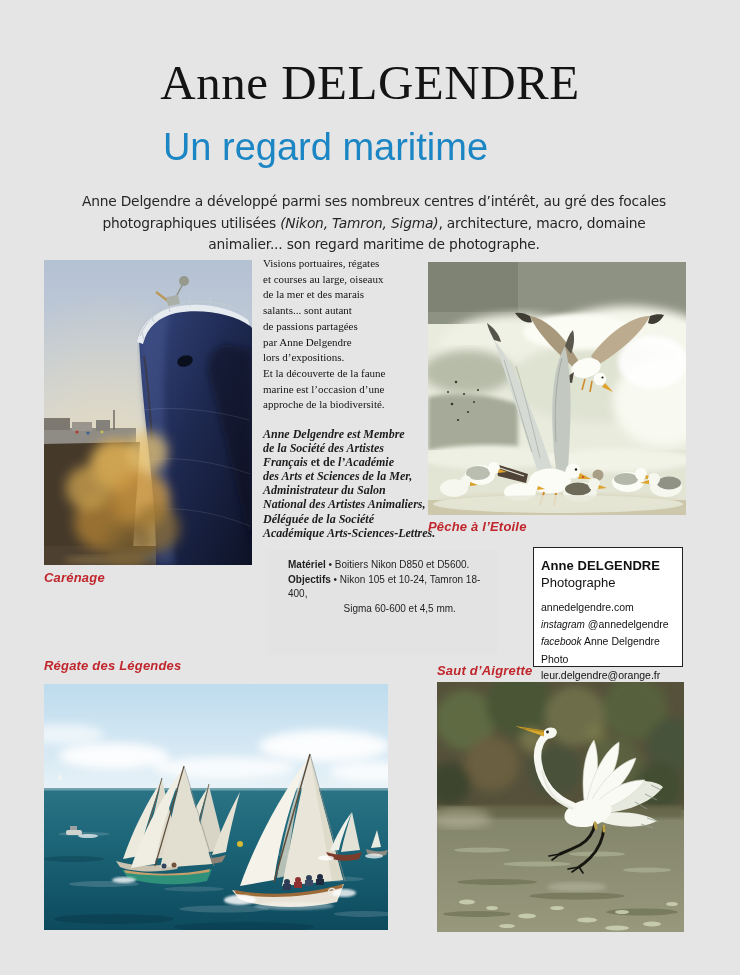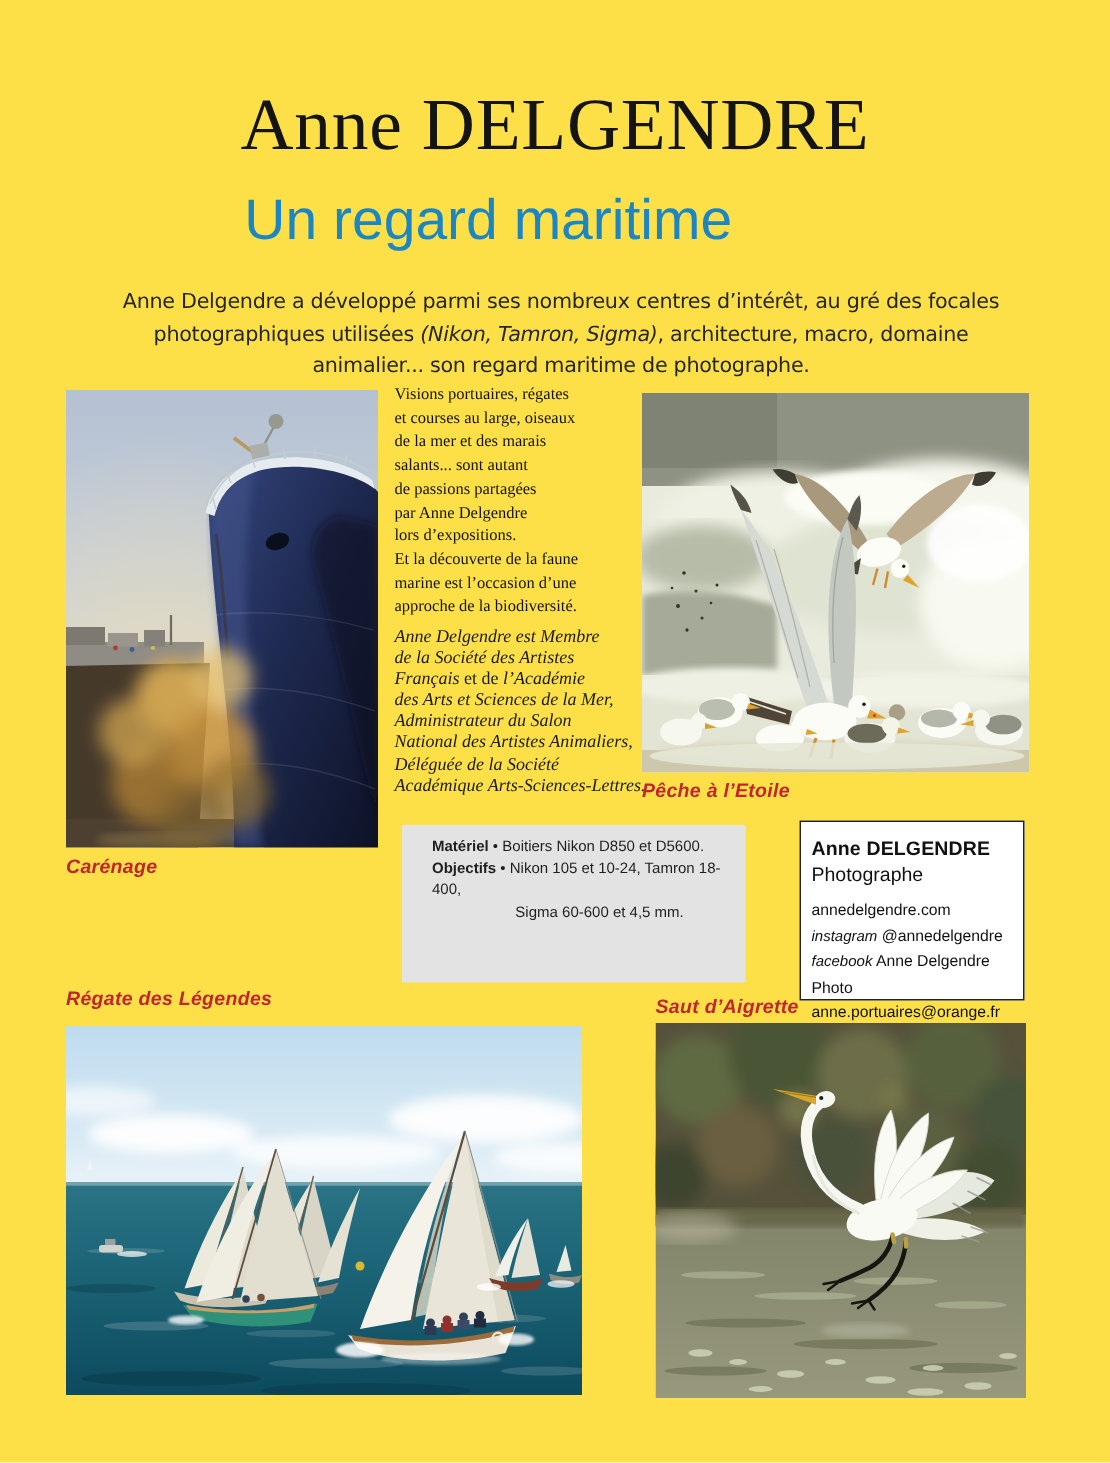--- a/index.html
+++ b/index.html
@@ -3,21 +3,21 @@
 <meta charset="utf-8">
 <title>Anne Delgendre — Un regard maritime</title>
 <style>
   :root{
     --subtitle-blue:#1b86c3;
     --caption-red:#c0262c;
   }
   html,body{margin:0;padding:0;background:#ffffff;}
   .page{
     position:relative;width:740px;height:975px;margin:0 auto;
-    background:#fde047;overflow:hidden;
+    background:#e5e5e5;overflow:hidden;
     font-family:"Liberation Sans",sans-serif;color:#1a1a1a;
   }
   .abs{position:absolute;}
 
   #title{
     top:55px;left:0;width:740px;text-align:center;
     font-family:"Liberation Serif",serif;font-size:49px;line-height:55px;
     color:#141414;letter-spacing:0.5px;
   }
   #subtitle{
@@ -49,23 +49,23 @@
   #caption-peche{left:428px;top:519px;width:258px;}
   #caption-regate{left:44px;top:658px;}
   #caption-aigrette{left:437px;top:663px;}
 
   #col-paragraph{
     left:263px;top:256px;width:182px;
     font-family:"Liberation Serif",serif;font-size:11px;line-height:15.7px;
     color:#141414;white-space:pre-line;margin:0;
   }
   #col-bio{
-    left:263px;top:417px;width:182px;
+    left:263px;top:427px;width:182px;
     font-family:"Liberation Serif",serif;font-size:12px;line-height:14.1px;
-    color:#1c1c1c;white-space:pre-line;margin:0;
+    color:#1c1c1c;white-space:pre-line;margin:0;font-weight:bold;
   }
   #col-bio .it{font-style:italic;}
   #col-bio .rm{font-style:normal;}
 
   #equipment{
     left:268px;top:550px;width:229px;height:105px;box-sizing:border-box;
     background:#e3e3e3;padding:8px 9px 6px 20px;
     font-family:"Liberation Sans",sans-serif;font-size:10px;line-height:14.7px;
     color:#1f1f1f;
   }
@@ -299,21 +299,21 @@
 &nbsp;&nbsp;&nbsp;&nbsp;&nbsp;&nbsp;&nbsp;&nbsp;&nbsp;&nbsp;&nbsp;&nbsp;&nbsp;&nbsp;&nbsp;&nbsp;&nbsp;&nbsp;&nbsp;&nbsp;Sigma 60-600 et 4,5 mm.</span></p>
   </div>
 
   <div id="contact" class="abs">
     <div class="cc-name">Anne DELGENDRE</div>
     <div class="cc-role">Photographe</div>
     <div class="cc-links">
       <div>annedelgendre.com</div>
       <div><i>instagram</i> <span>@annedelgendre</span></div>
       <div><i>facebook</i> <span>Anne Delgendre Photo</span></div>
-      <div>anne.portuaires@orange.fr</div>
+      <div>leur.delgendre@orange.fr</div>
     </div>
   </div>
 
   <div id="caption-regate" class="abs caption">Régate des Légendes</div>
   <div id="caption-aigrette" class="abs caption">Saut d’Aigrette</div>
 
   <figure id="photo-regate" class="abs">
     <svg viewBox="0 0 344 246" preserveAspectRatio="none" role="img">
       <defs>
         <linearGradient id="g3-sky" x1="0" y1="0" x2="0" y2="1">

